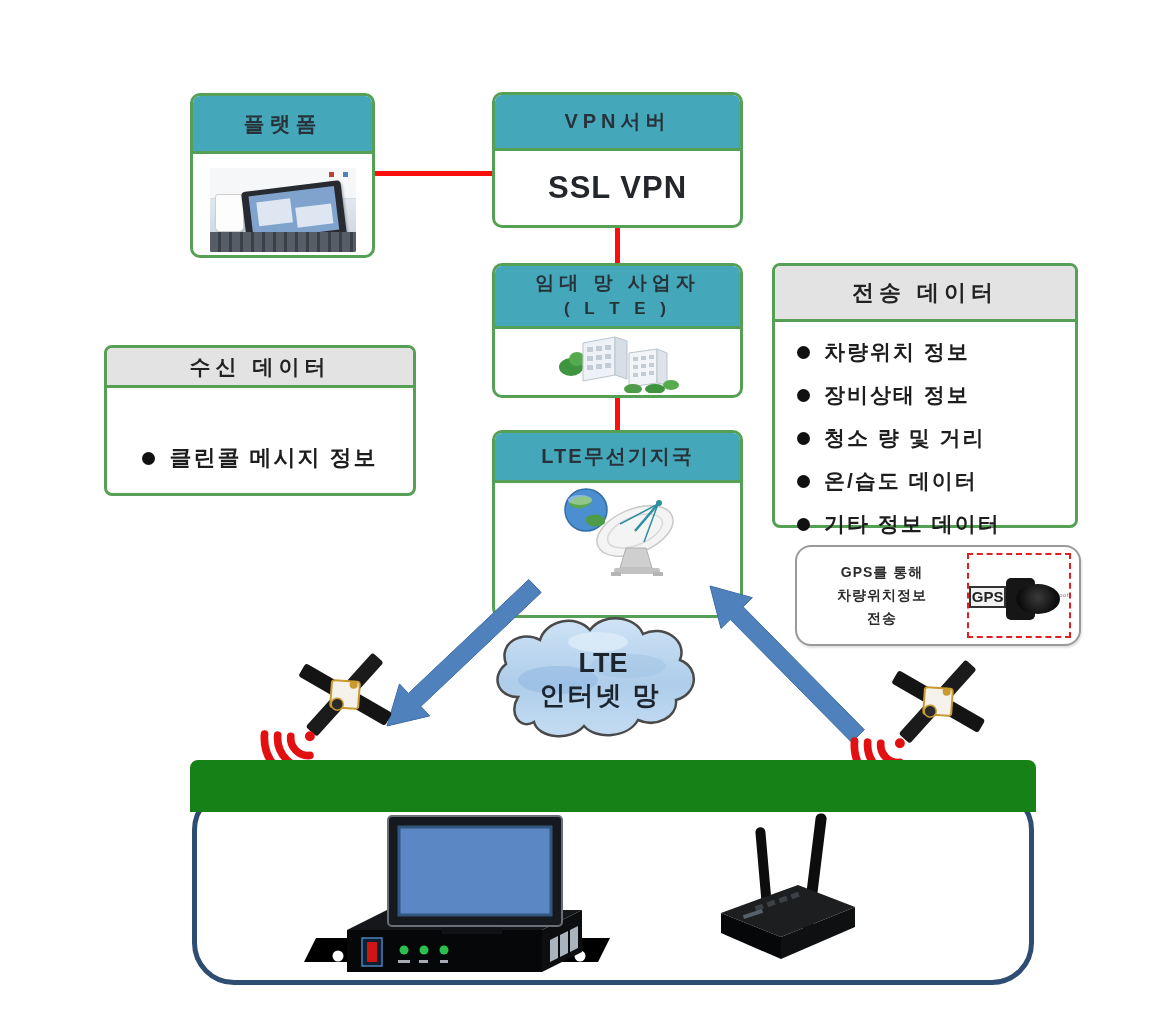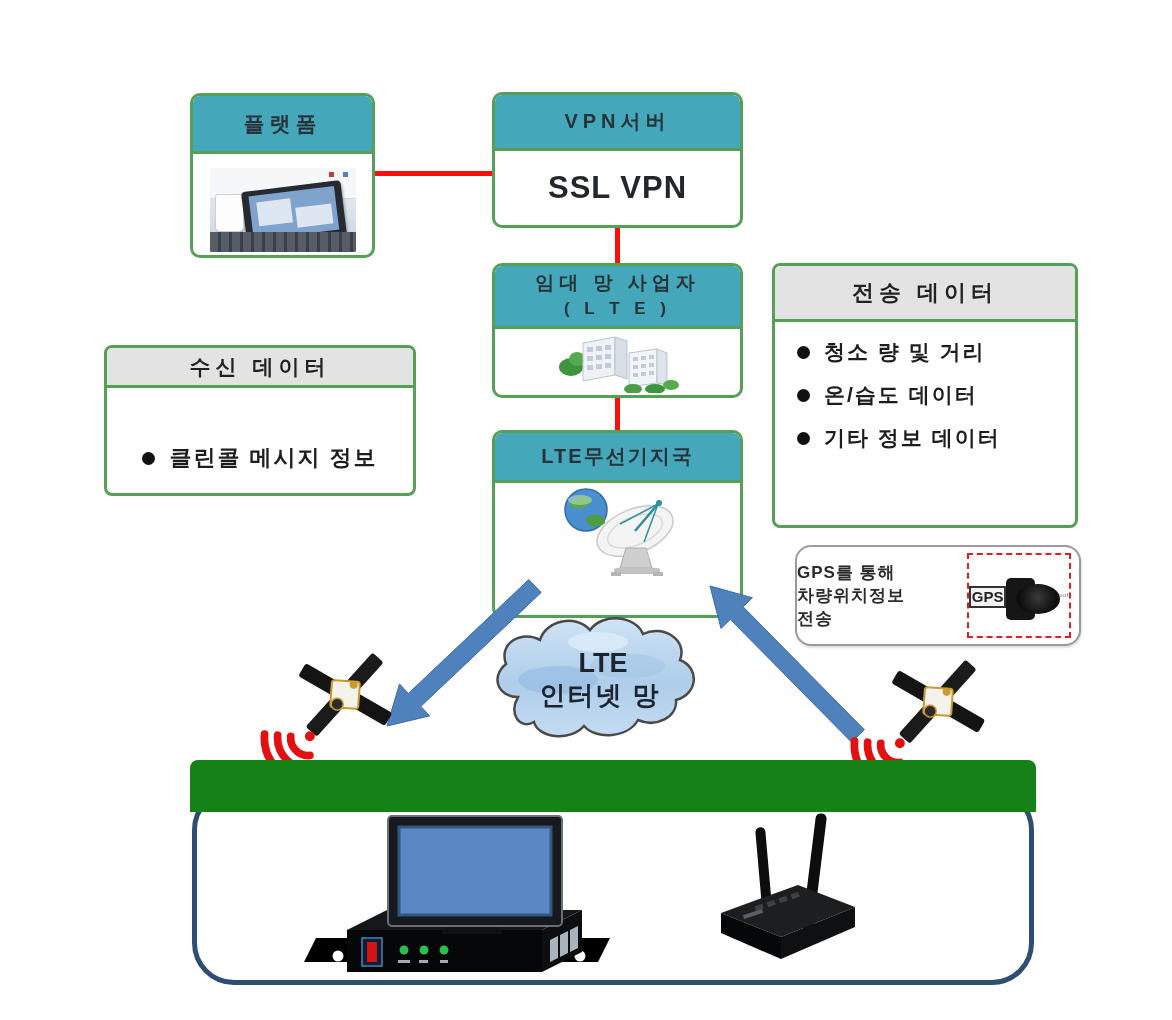--- a/index.html
+++ b/index.html
@@ -17,21 +17,21 @@
 
   .bullet-row{display:flex;align-items:center;gap:14px;font-weight:bold;color:#1d1d1d;letter-spacing:2px;}
   .dot{width:13px;height:13px;border-radius:50%;background:#111;flex:0 0 auto;}
 
   .redline{position:absolute;background:#fb0f0c;}
 
   
   #gps-note{position:absolute;left:795px;top:545px;width:286px;height:101px;background:#fff;
             border:2px solid #9a9a9a;border-radius:16px;box-sizing:border-box;
             display:flex;align-items:center;box-shadow:1px 2px 2px rgba(0,0,0,.12);}
-  #gps-note .txt{flex:1;text-align:left;font-weight:bold;color:#2b2b2b;font-size:17px;line-height:23px;letter-spacing:1px;}
+  #gps-note .txt{flex:1;text-align:center;font-weight:bold;color:#2b2b2b;font-size:14px;line-height:23px;letter-spacing:1px;}
   #gps-dev{width:104px;height:85px;border:2px dashed #e02020;margin-right:8px;box-sizing:border-box;
            display:flex;flex-direction:row;align-items:center;justify-content:flex-start;padding-top:3px;background:#fff;}
   #gps-dev .lbl{width:76px;text-align:center;background:#f2f2f2;border:2px solid #333;font-weight:bold;
                 font-size:15px;color:#222;line-height:18px;}
   #gps-dev .unit{width:64px;height:42px;background:#161616;border-radius:5px;margin-top:4px;position:relative;}
   #gps-dev .unit:before{content:"";position:absolute;left:10px;top:6px;width:44px;height:30px;border-radius:50%;
                 background:radial-gradient(circle at 50% 45%, #3a3a3a 0%, #0c0c0c 70%);}
   #gps-dev .cap{font-size:6px;color:#777;margin-top:1px;letter-spacing:.5px;}
 
   
@@ -167,20 +167,28 @@
     </div>
   </div>
 
   <div class="gbox" style="left:772px;top:263px;width:306px;height:265px;border-radius:8px;">
     <div class="hd grayhd" style="height:53px;font-size:22px;border-radius:5px 5px 0 0;">
       <span>전송 데이터</span>
     </div>
     <div style="padding:16px 0 0 22px;display:flex;flex-direction:column;gap:15px;">
       <div class="bullet-row" style="font-size:21px;">
         <span class="dot"></span>
+        <span>차량위치 정보</span>
+      </div>
+      <div class="bullet-row" style="font-size:21px;">
+        <span class="dot"></span>
+        <span>장비상태 정보</span>
+      </div>
+      <div class="bullet-row" style="font-size:21px;">
+        <span class="dot"></span>
         <span>청소 량 및 거리</span>
       </div>
       <div class="bullet-row" style="font-size:21px;">
         <span class="dot"></span>
         <span>온/습도 데이터</span>
       </div>
       <div class="bullet-row" style="font-size:21px;">
         <span class="dot"></span>
         <span>기타 정보 데이터</span>
       </div>

